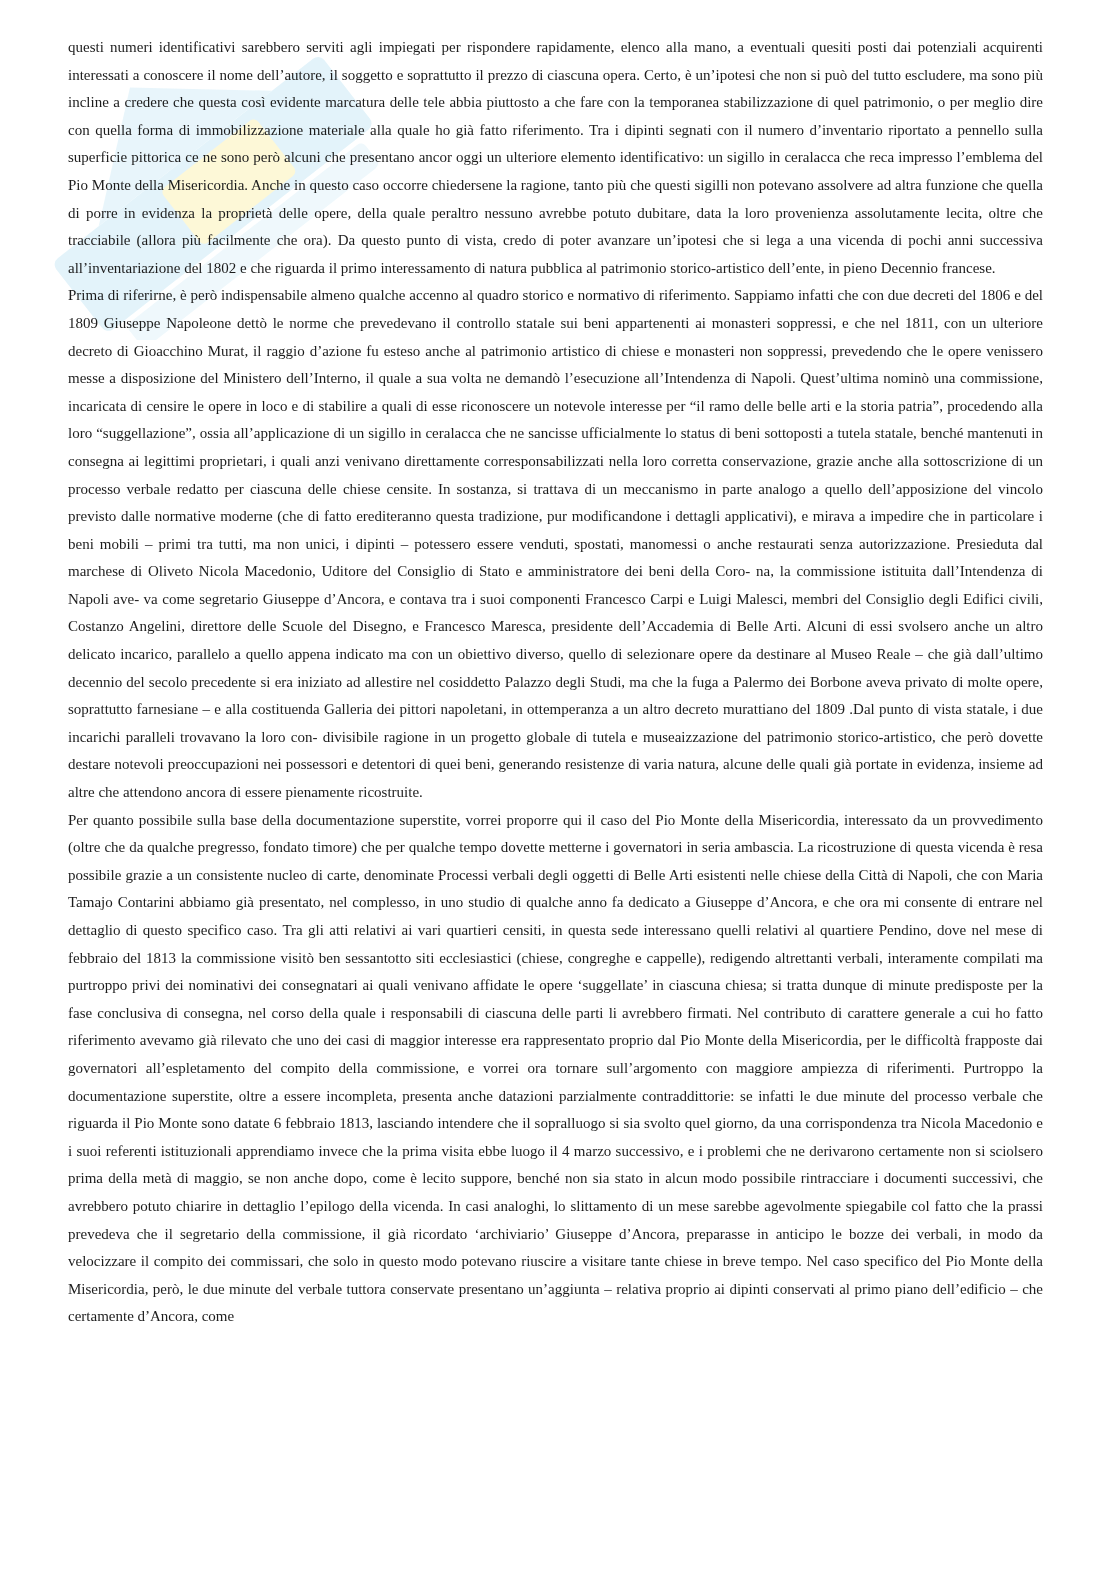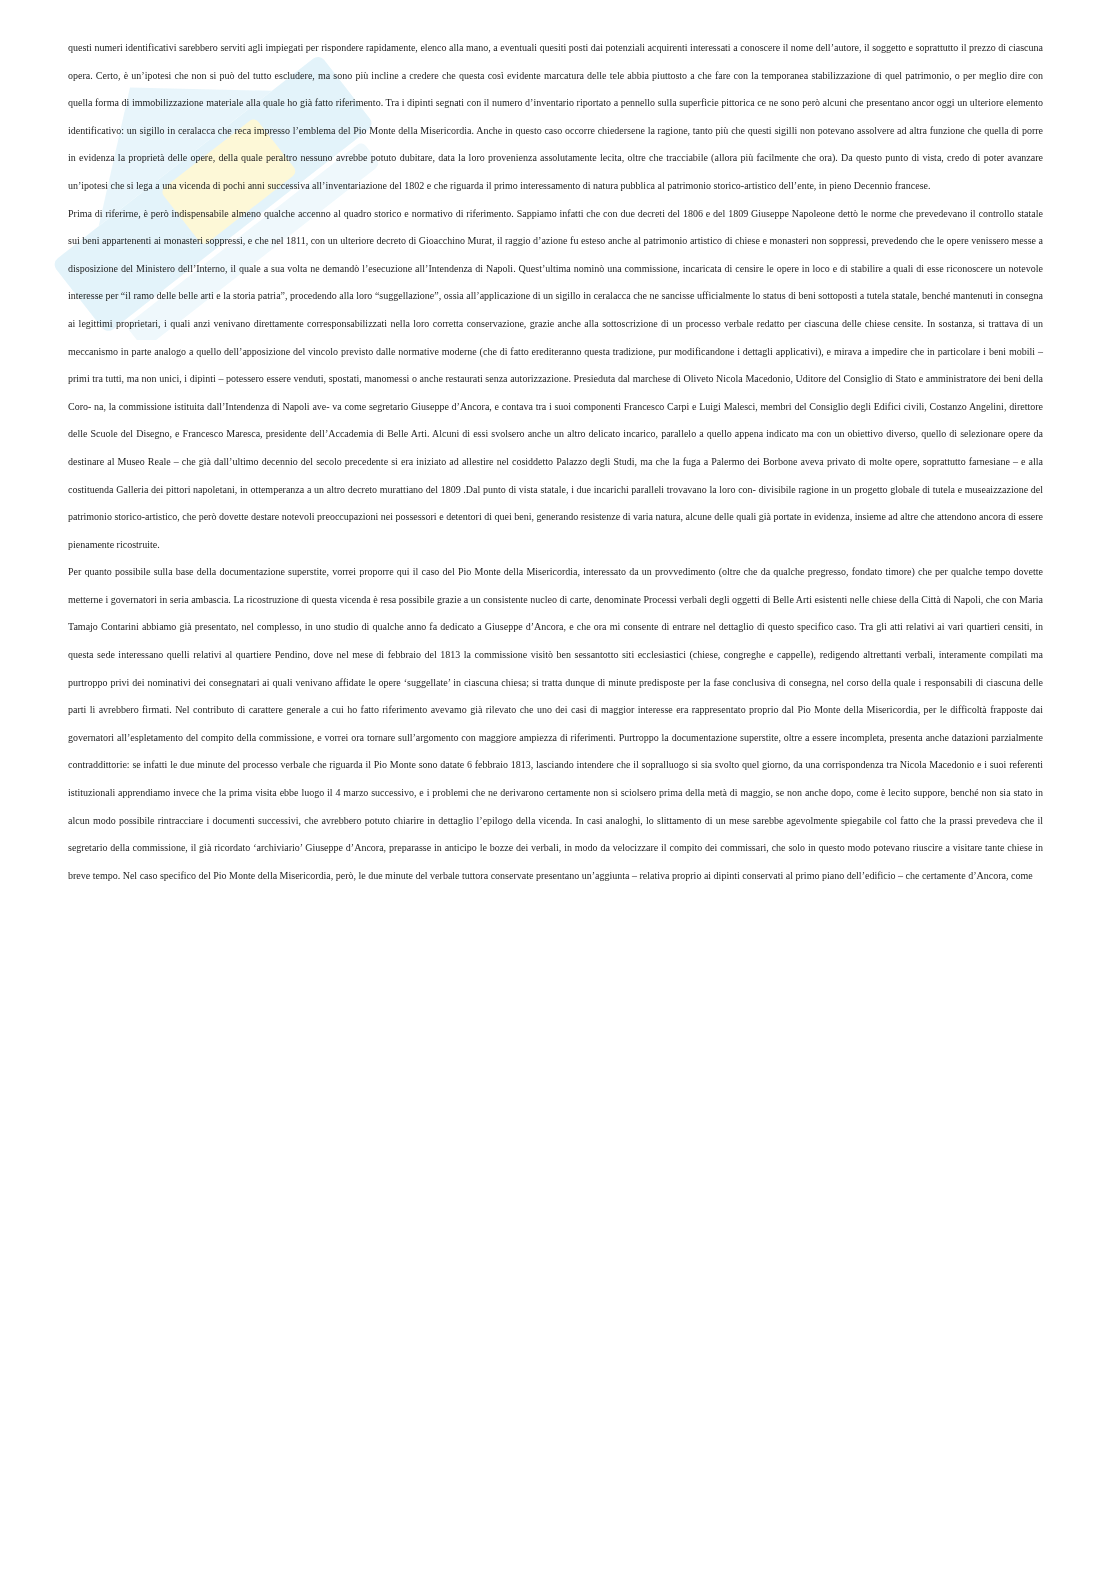--- a/index.html
+++ b/index.html
@@ -21,21 +21,21 @@
       height: 300px;
       pointer-events: none;
       opacity: 0.55;
     }
     .page {
       position: absolute;
       left: 68px;
       top: 34px;
       width: 975px;
       font-family: "Liberation Serif", "DejaVu Serif", serif;
-      font-size: 10px;
+      font-size: 15px;
       line-height: 27.6px;
       color: #1c1c1c;
       text-align: justify;
       z-index: 2;
     }
     .page p {
       margin: 0;
       padding: 0;
     }
   </style>

